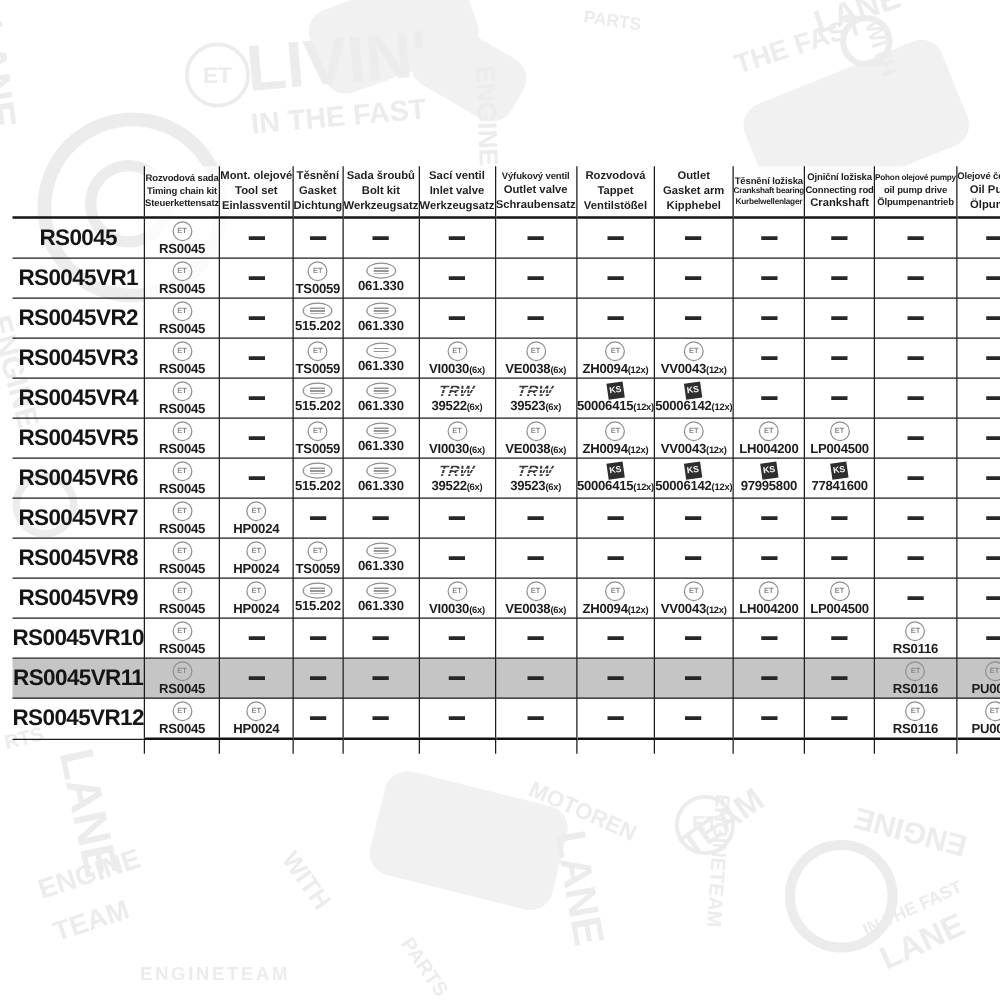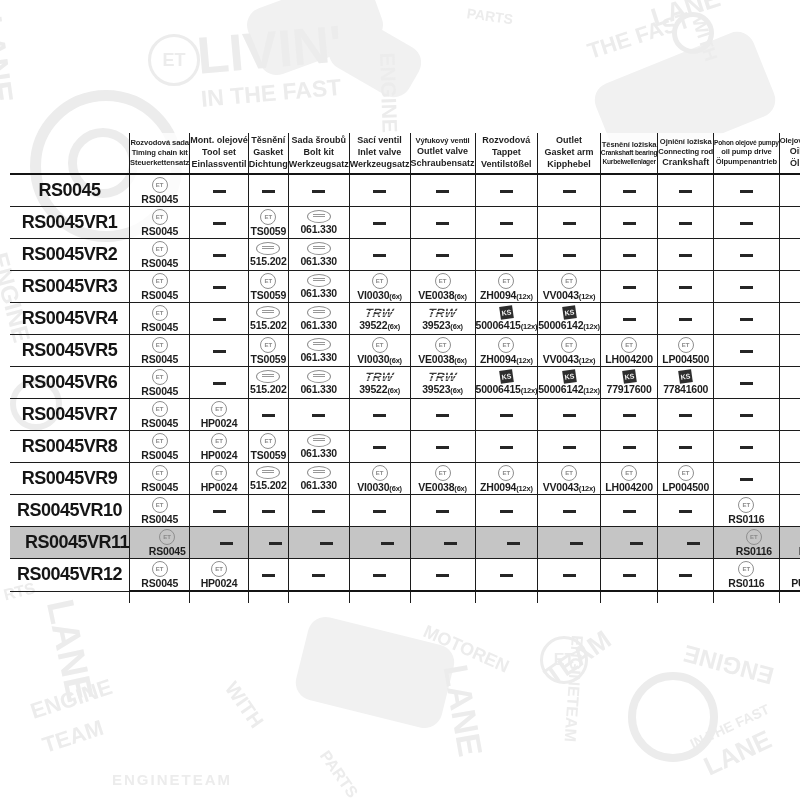--- a/index.html
+++ b/index.html
@@ -16,21 +16,21 @@
   #table-wrap{position:absolute;left:10px;top:133px;}
   table{border-collapse:collapse;table-layout:fixed;}
   col.lbl{width:95px;} col.c{width:58px;} col.cn{width:55px;}
   th,td{padding:0;margin:0;}
   thead th{border:1px solid #1c1c1c;border-top:none;border-bottom:2px solid #141414;height:40px;
     vertical-align:middle;text-align:center;background:rgba(255,255,255,0.78);overflow:hidden;}
   thead th.corner{border-left:none;background:transparent;}
   tbody th.rowlabel{border:1px solid #1c1c1c;border-left:none;font-weight:bold;font-size:18px;
     letter-spacing:-0.5px;color:#151515;text-align:center;vertical-align:middle;background:transparent;}
   tbody td{border:1px solid #1c1c1c;text-align:center;vertical-align:middle;background:rgba(255,255,255,0.78);height:31px;}
-  tr.hl-row th.rowlabel, tr.hl-row td{background:#c5c5c5;padding-left:15px;}
+  tr.hl-row th.rowlabel, tr.hl-row td{background:#c5c5c5;}
   tr.tail th{border:none;}
   tr.tail td{border:1px solid #1c1c1c;border-top:2px solid #141414;border-bottom:none;height:11px;background:transparent;}
 
   .hline{font-weight:bold;color:#1f1f1f;font-size:9px;line-height:1.3;white-space:nowrap;}
   .hline.small{font-size:7.6px;letter-spacing:-0.1px;}
   .hline.tiny{font-size:6.6px;letter-spacing:-0.2px;}
 
   .dash{display:inline-block;width:13px;height:3px;background:#262626;vertical-align:middle;}
   .part{display:flex;flex-direction:column;align-items:center;justify-content:center;gap:1px;}
   .code{font-size:10.5px;font-weight:bold;color:#1d1d1d;letter-spacing:-0.2px;line-height:1;}
@@ -470,21 +470,21 @@
             </td>
             <td>
               <div class="part">
                 <span class="logo logo-ks">KS</span>
                 <div class="code">50006142<span class="qty">(12x)</span></div>
               </div>
             </td>
             <td>
               <div class="part">
                 <span class="logo logo-ks">KS</span>
-                <div class="code">77917600</div>
+                <div class="code">97995800</div>
               </div>
             </td>
             <td>
               <div class="part">
                 <span class="logo logo-ks">KS</span>
                 <div class="code">77841600</div>
               </div>
             </td>
             <td><span class="dash"></span></td>
             <td><span class="dash"></span></td>

